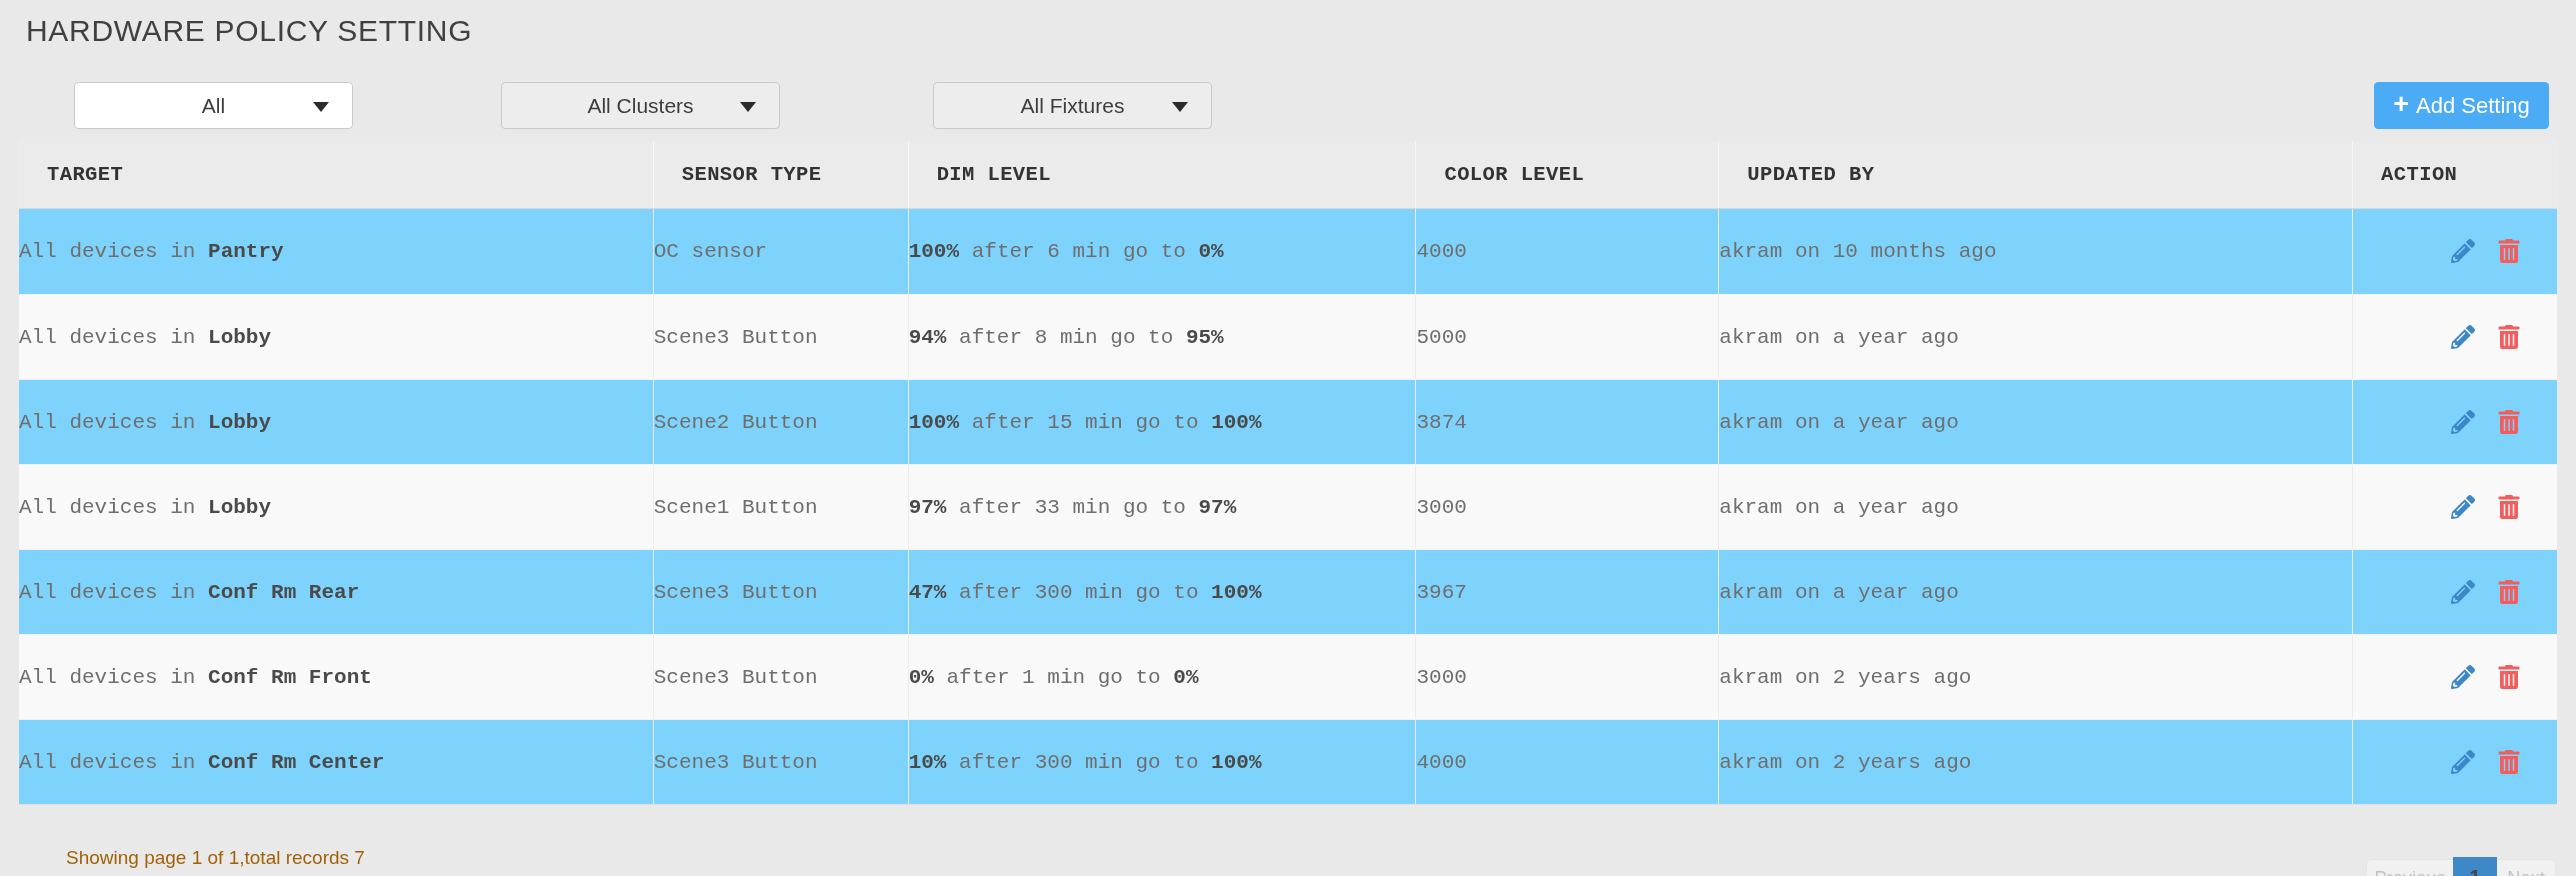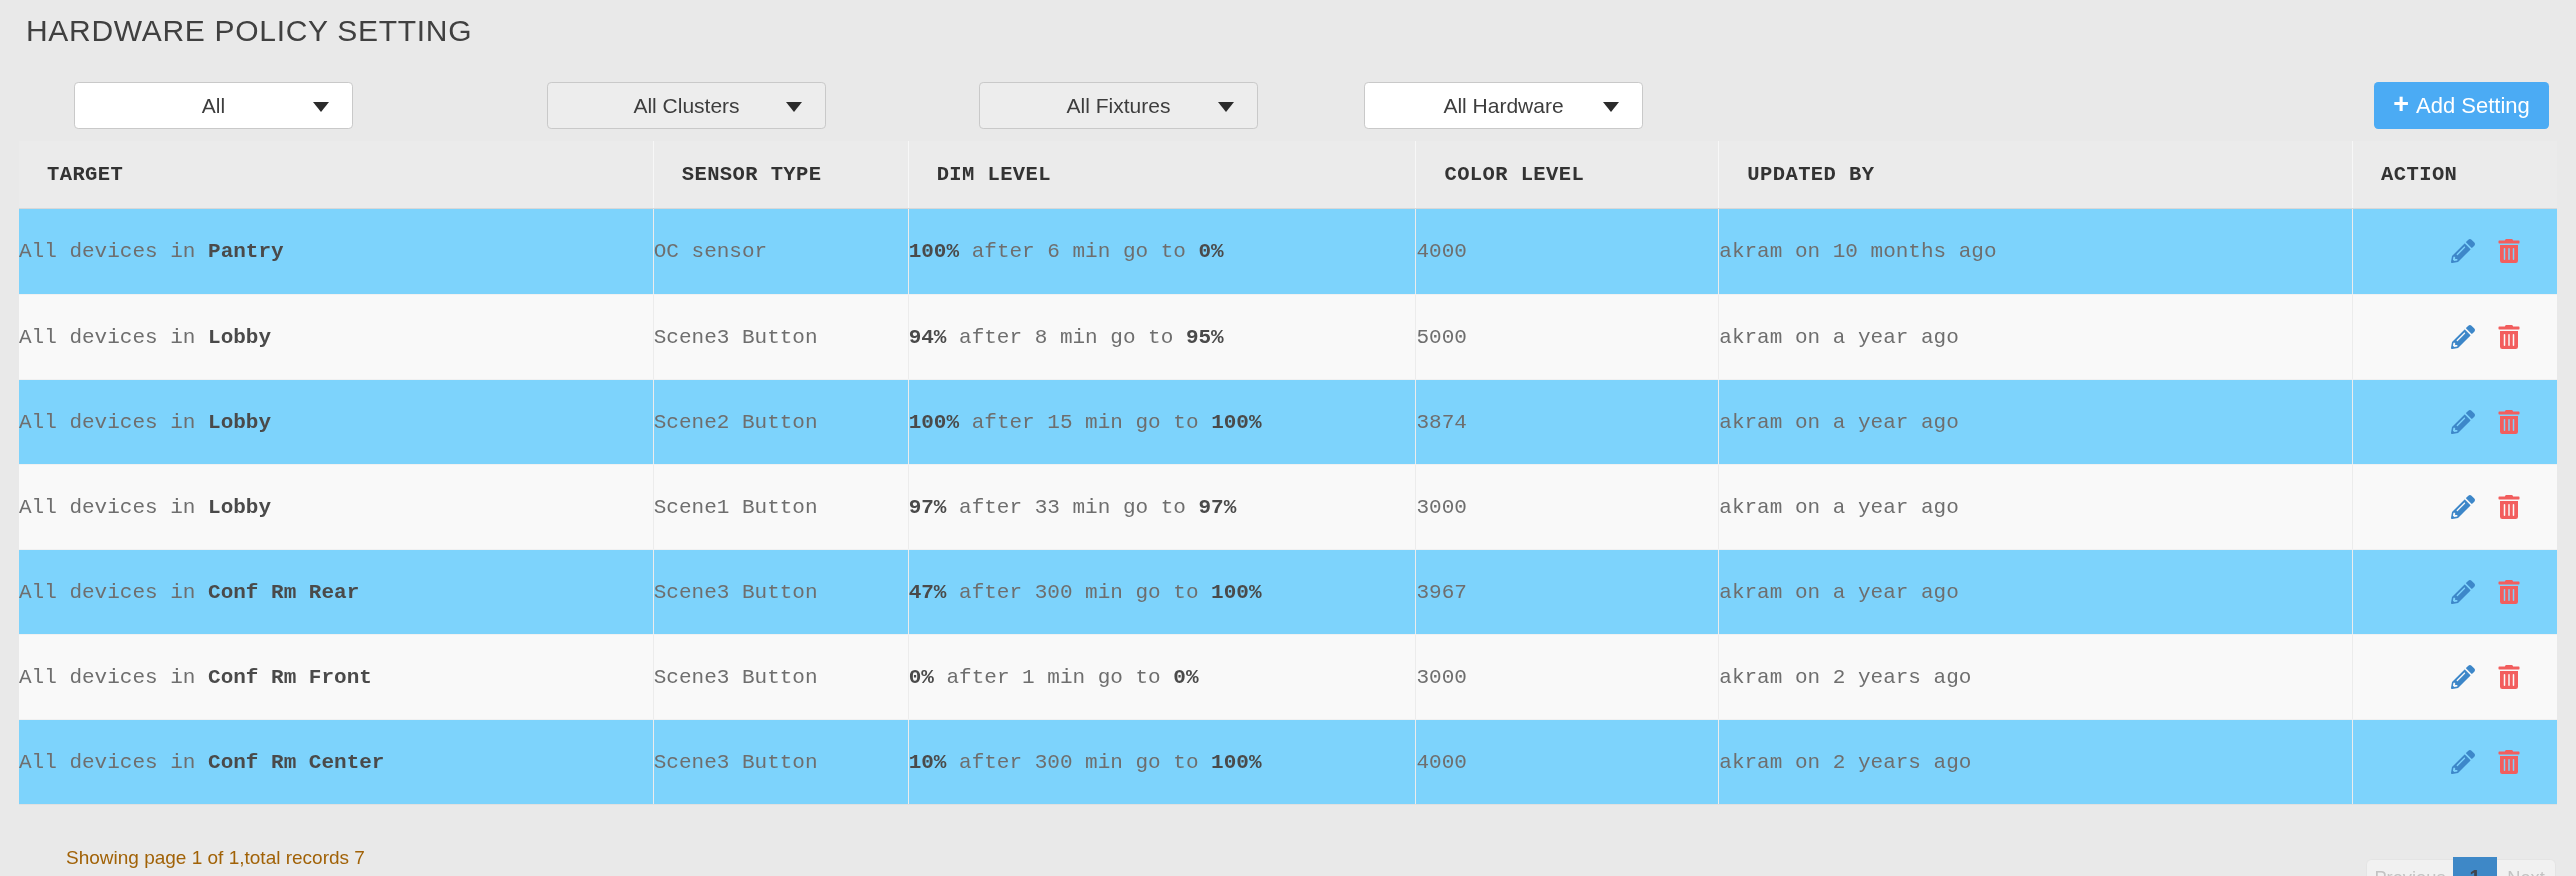--- a/index.html
+++ b/index.html
@@ -7,21 +7,21 @@
   body { font-family:"Liberation Sans", sans-serif; background:#e9e9e9; position:relative; overflow:hidden; }
 
   #app { position:absolute; inset:0; width:2576px; height:877px; background:#e9e9e9; }
 
   .page-title { position:absolute; left:26px; top:14px; font-size:30px; font-weight:400; color:#404040; letter-spacing:0.7px; }
 
   
   .filter { position:absolute; top:82px; width:279px; height:47px; border:0.7px solid #c9c9c9; border-radius:4.2px;
             display:flex; align-items:center; justify-content:center; font-size:21px; color:#3d3d3d; cursor:pointer; }
   .filter.white { background:#ffffff; }
-  .filter.gray  { background:#ededed;margin-left:46px; }
+  .filter.gray  { background:#ededed; }
   .filter .caret { position:absolute; right:22.6px; top:50%; transform:translateY(-40%); width:0; height:0;
                    border-left:8.5px solid transparent; border-right:8.5px solid transparent; border-top:10px solid #2b2b2b; }
   #filter-0 { left:74px; }
   #filter-1 { left:501px; }
   #filter-2 { left:933px; }
   #filter-3 { left:1364px; }
 
   .add-btn { position:absolute; left:2374px; top:82px; width:175px; height:47px; background:#4babf4; border:none;
              border-radius:4.2px; color:#ffffff; font-size:22px; display:flex; align-items:center; justify-content:center;
              gap:7px; cursor:pointer; font-family:"Liberation Sans", sans-serif; }
@@ -72,24 +72,20 @@
     <span class="caret"></span>
   </div>
   <div class="filter gray" id="filter-1">
     <span>All Clusters</span>
     <span class="caret"></span>
   </div>
   <div class="filter gray" id="filter-2">
     <span>All Fixtures</span>
     <span class="caret"></span>
   </div>
-  <div class="filter white" id="filter-3">
-    <span>All Hardware</span>
-    <span class="caret"></span>
-  </div>
 
   <button class="add-btn">
     <span class="plus">+</span>
     <span>Add Setting</span>
   </button>
 
   <div class="table">
     <div class="thead">
       <div class="th col-1">TARGET</div>
       <div class="th col-2">SENSOR TYPE</div>

